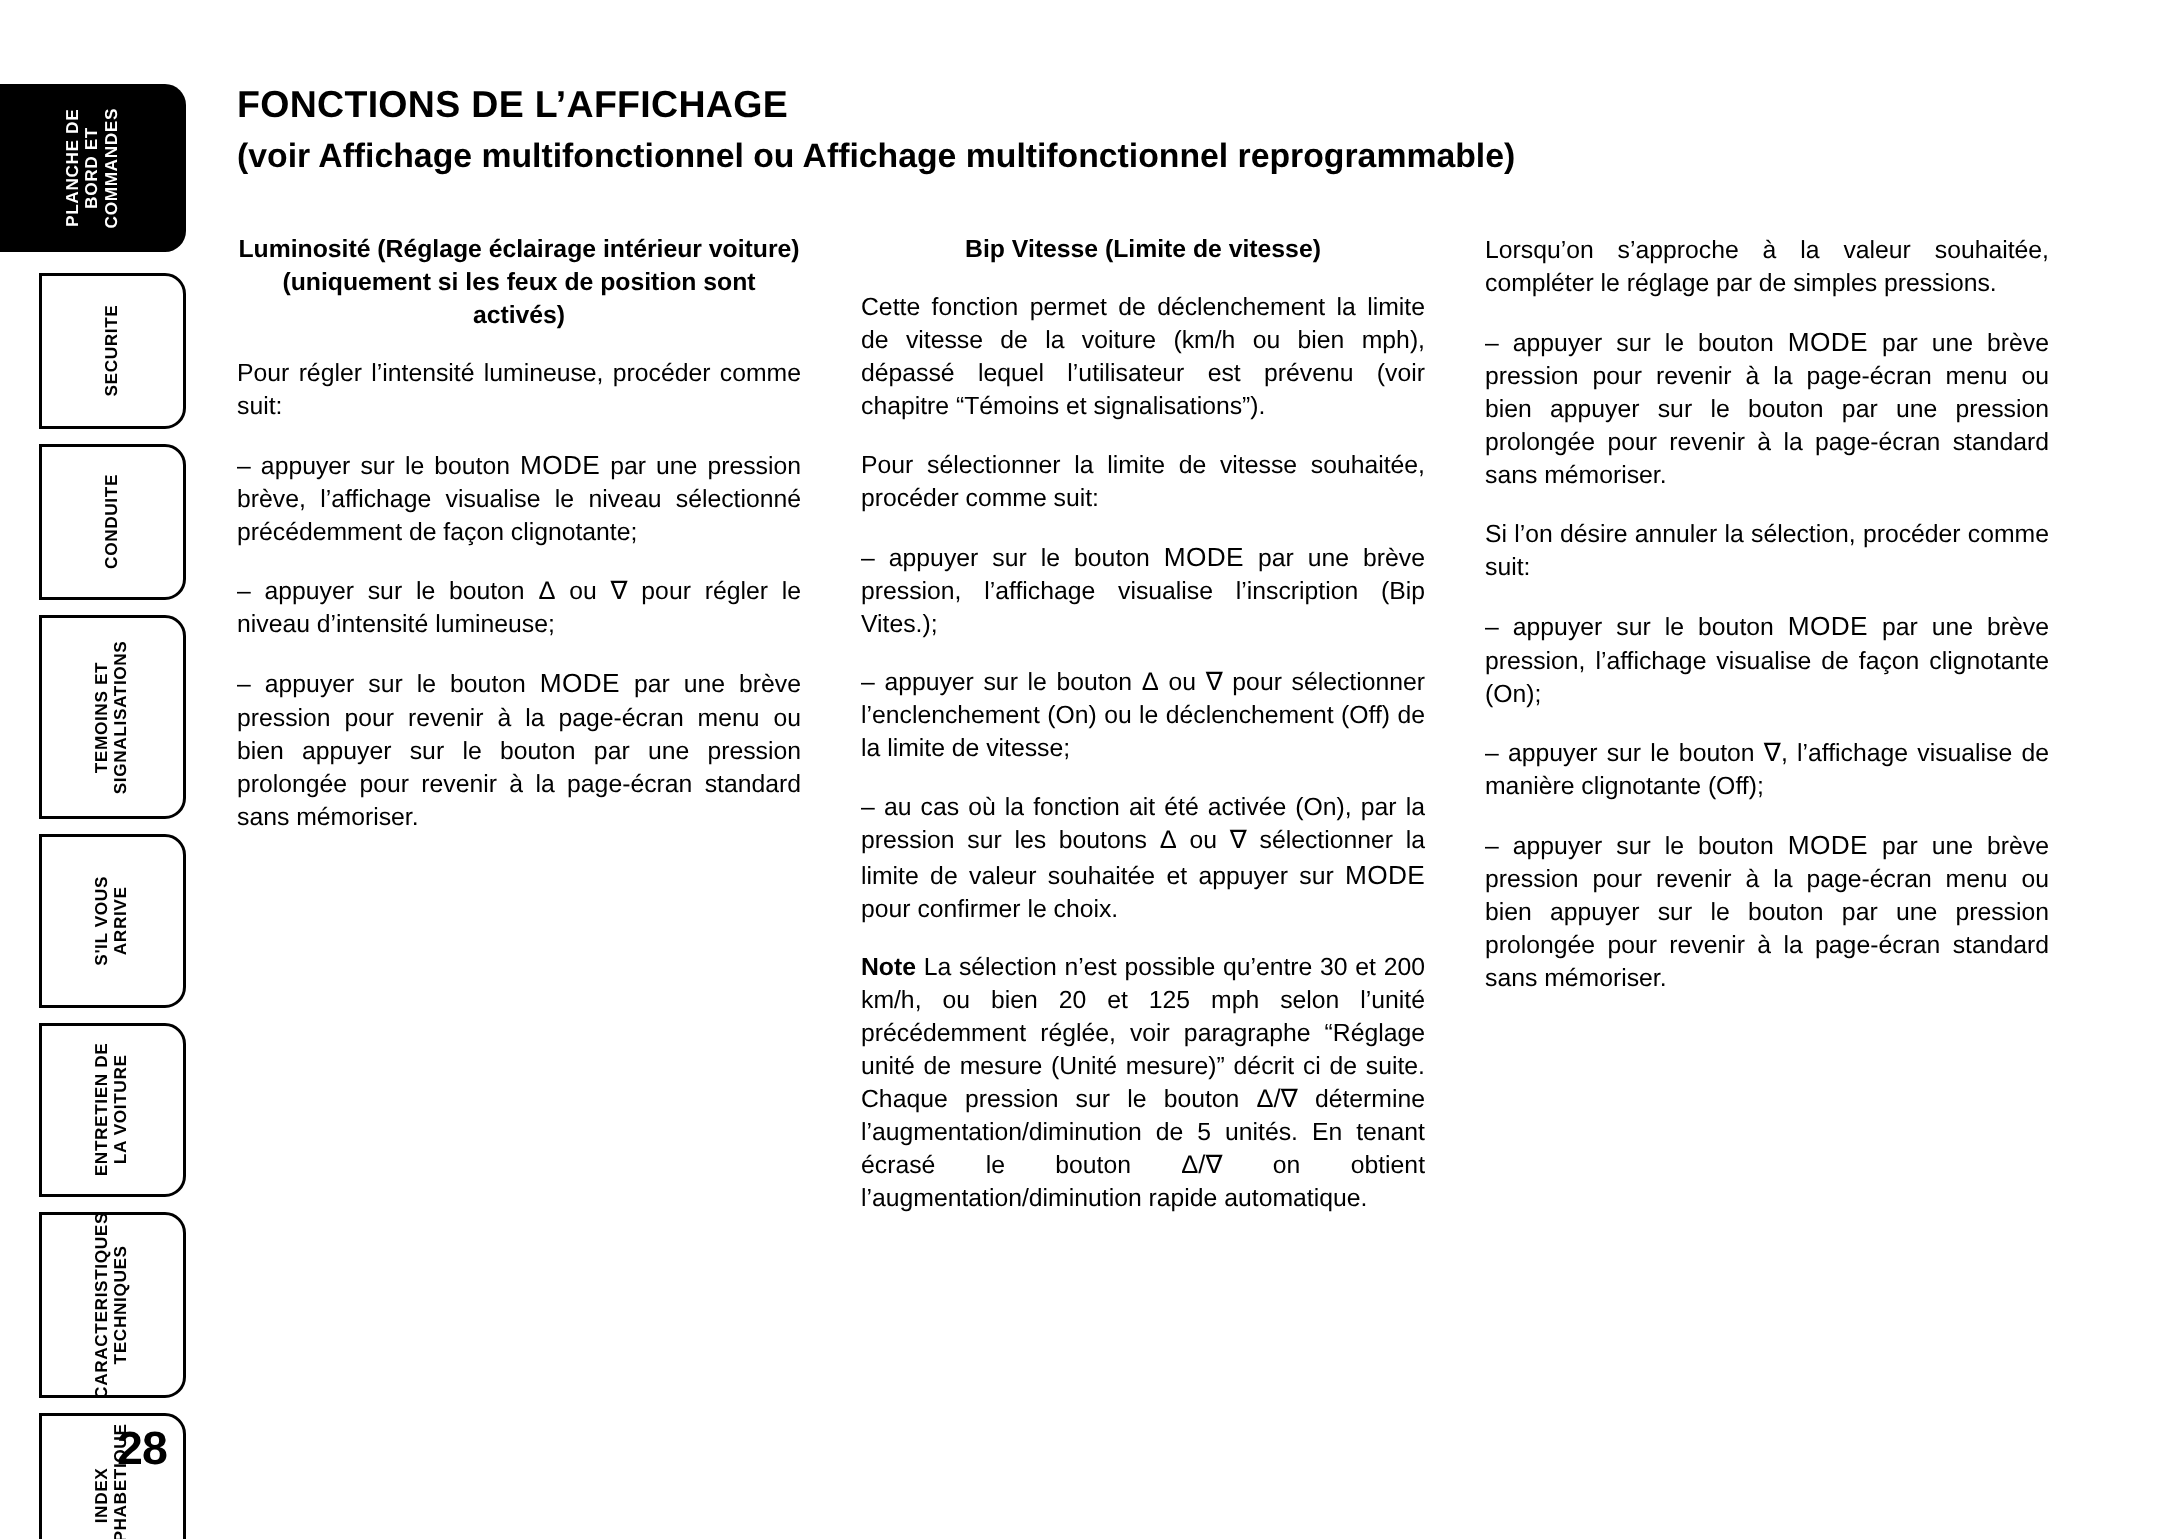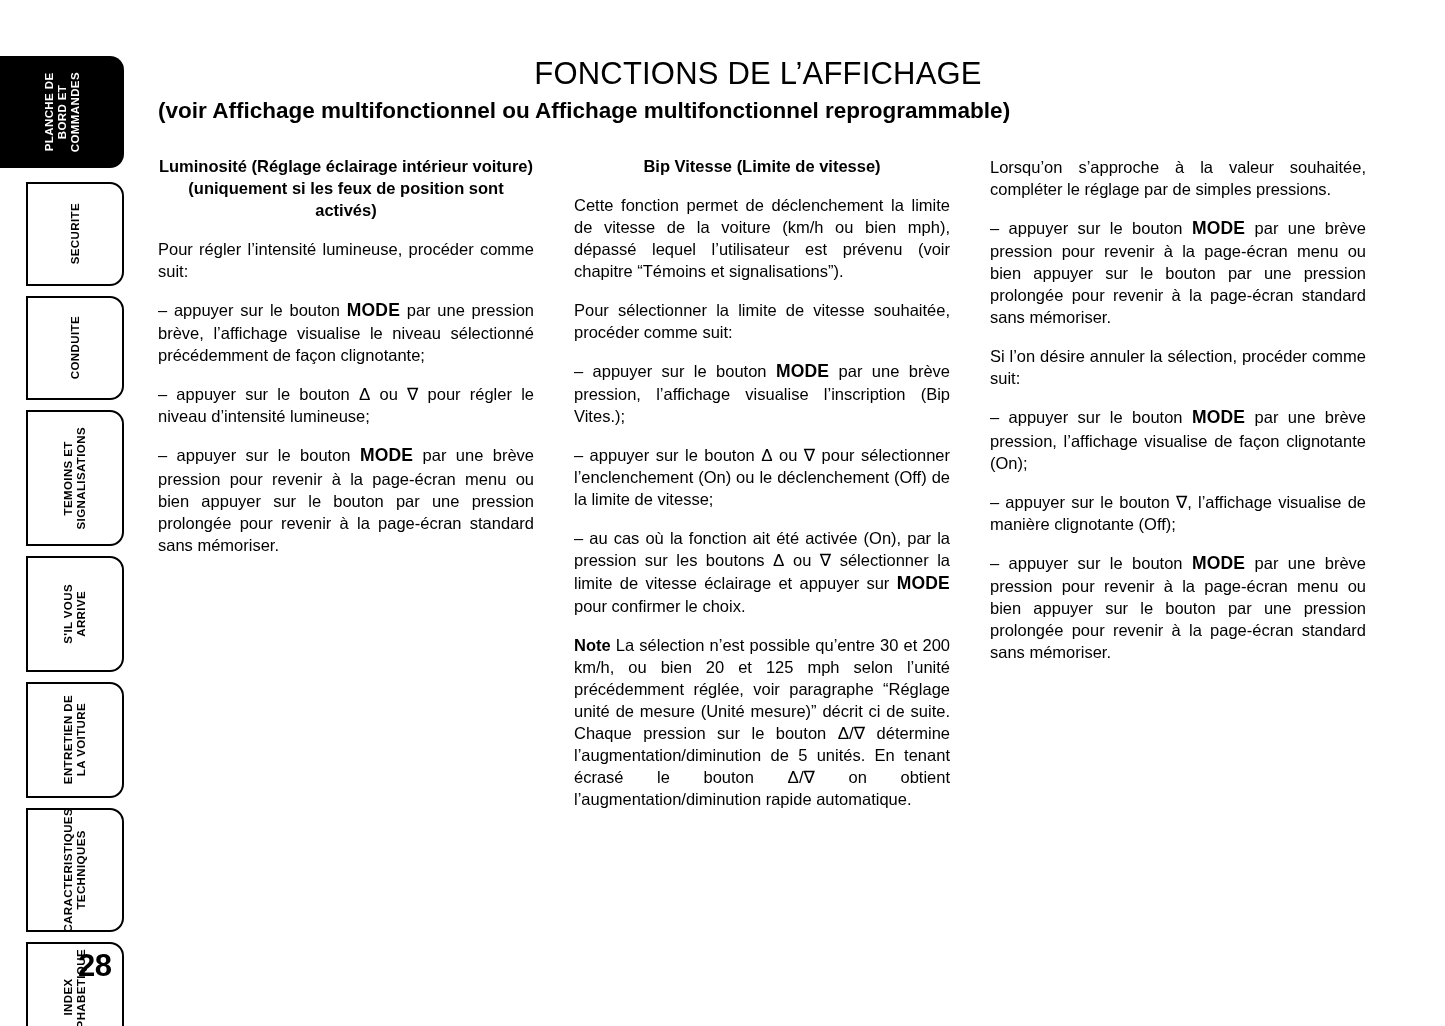--- a/index.html
+++ b/index.html
@@ -69,25 +69,24 @@
   }
 
   
   #heading {
     position: absolute;
     left: 158px;
     top: 56px;
     width: 1200px;
   }
   #heading .line1 {
-    font-size: 31px;
-    font-weight: normal;
+    font-size: 25px;
+    font-weight: bold;
     letter-spacing: 0.2px;
     line-height: 1.18;
-    text-align: center;
   }
   #heading .line2 {
     font-size: 22.5px;
     font-weight: bold;
     line-height: 1.2;
     margin-top: 4px;
   }
 
   
   #columns {
@@ -107,21 +106,21 @@
     line-height: 1.335;
     text-align: justify;
     text-justify: inter-word;
   }
   .col p.subhead {
     font-weight: bold;
     text-align: center;
     margin-bottom: 16px;
     line-height: 1.33;
   }
-  b.mode { font-weight: bold; font-size: 17.5px; letter-spacing: 0.2px; }
+  b.mode { font-weight: normal; font-size: 17.5px; letter-spacing: 0.2px; }
   .tri { font-size: 17px; line-height: 1; }
   .note-lead { font-weight: bold; }
 </style>
 </head>
 <body>
 
 <div id="tab-rail">
     <div class="tab active" style="top: 0px; height: 112px;">
       <span class="tab-text">PLANCHE DE
 BORD ET
@@ -173,21 +172,21 @@
     <p><span>– appuyer sur le bouton </span><span class="tri">Δ</span><span> ou </span><span class="tri">∇</span><span> pour régler le niveau d’intensité lumineuse;</span></p>
     <p><span>– appuyer sur le bouton </span><b class="mode">MODE</b><span> par une brève pression pour revenir à la page-écran menu ou bien appuyer sur le bouton par une pression prolongée pour revenir à la page-écran standard sans mémoriser.</span></p>
   </div>
 
   <div class="col">
     <p class="subhead">Bip Vitesse (Limite de vitesse)</p>
     <p>Cette fonction permet de déclenchement la limite de vitesse de la voiture (km/h ou bien mph), dépassé lequel l’utilisateur est prévenu (voir chapitre “Témoins et signalisations”).</p>
     <p>Pour sélectionner la limite de vitesse souhaitée, procéder comme suit:</p>
     <p><span>– appuyer sur le bouton </span><b class="mode">MODE</b><span> par une brève pression, l’affichage visualise l’inscription (Bip Vites.);</span></p>
     <p><span>– appuyer sur le bouton </span><span class="tri">Δ</span><span> ou </span><span class="tri">∇</span><span> pour sélectionner l’enclenchement (On) ou le déclenchement (Off) de la  limite de vitesse;</span></p>
-    <p><span>– au cas où la fonction ait été activée (On), par la pression sur les boutons </span><span class="tri">Δ</span><span> ou </span><span class="tri">∇</span><span> sélectionner la limite de vitesse éclairage et appuyer sur </span><b class="mode">MODE</b><span> pour confirmer le choix.</span></p>
+    <p><span>– au cas où la fonction ait été activée (On), par la pression sur les boutons </span><span class="tri">Δ</span><span> ou </span><span class="tri">∇</span><span> sélectionner la limite de valeur souhaitée et appuyer sur </span><b class="mode">MODE</b><span> pour confirmer le choix.</span></p>
     <p><b class="note-lead">Note</b><span> La sélection n’est possible qu’entre 30 et 200 km/h, ou bien 20 et 125 mph selon l’unité précédemment réglée, voir paragraphe “Réglage unité de mesure (Unité mesure)” décrit ci de suite. Chaque pression sur le bouton </span><span class="tri">Δ/∇</span><span> détermine l’augmentation/diminution de 5 unités. En tenant écrasé le bouton </span><span class="tri">Δ/∇</span><span> on obtient l’augmentation/diminution rapide automatique.</span></p>
   </div>
 
   <div class="col">
     <p> Lorsqu’on s’approche à la valeur souhaitée, compléter le réglage par de simples pressions.</p>
     <p><span>– appuyer sur le bouton </span><b class="mode">MODE</b><span> par une brève pression pour revenir à la page-écran menu ou bien appuyer sur le bouton par une pression prolongée pour revenir à la page-écran standard sans mémoriser.</span></p>
     <p>Si l’on désire annuler la sélection, procéder comme suit:</p>
     <p><span>– appuyer sur le bouton </span><b class="mode">MODE</b><span> par une brève pression, l’affichage visualise de façon clignotante (On);</span></p>
     <p><span>– appuyer sur le bouton </span><span class="tri">∇</span><span>, l’affichage visualise de manière clignotante (Off);</span></p>
     <p><span>– appuyer sur le bouton </span><b class="mode">MODE</b><span> par une brève pression pour revenir à la page-écran menu ou bien appuyer sur le bouton par une pression prolongée pour revenir à la page-écran standard sans mémoriser.</span></p>

